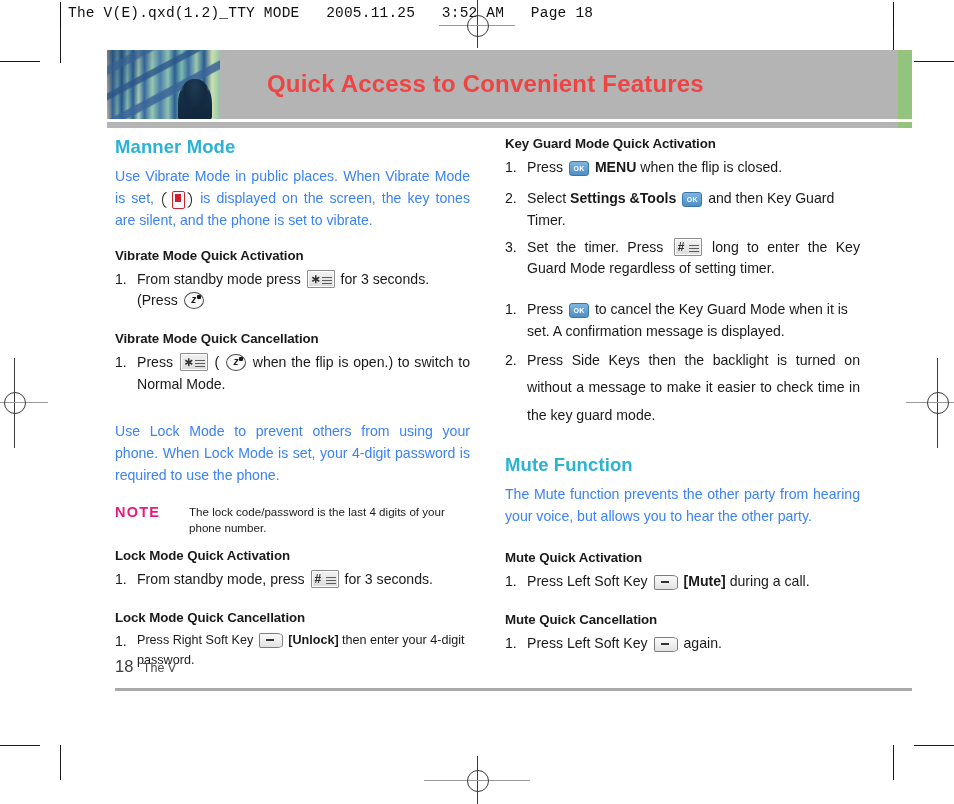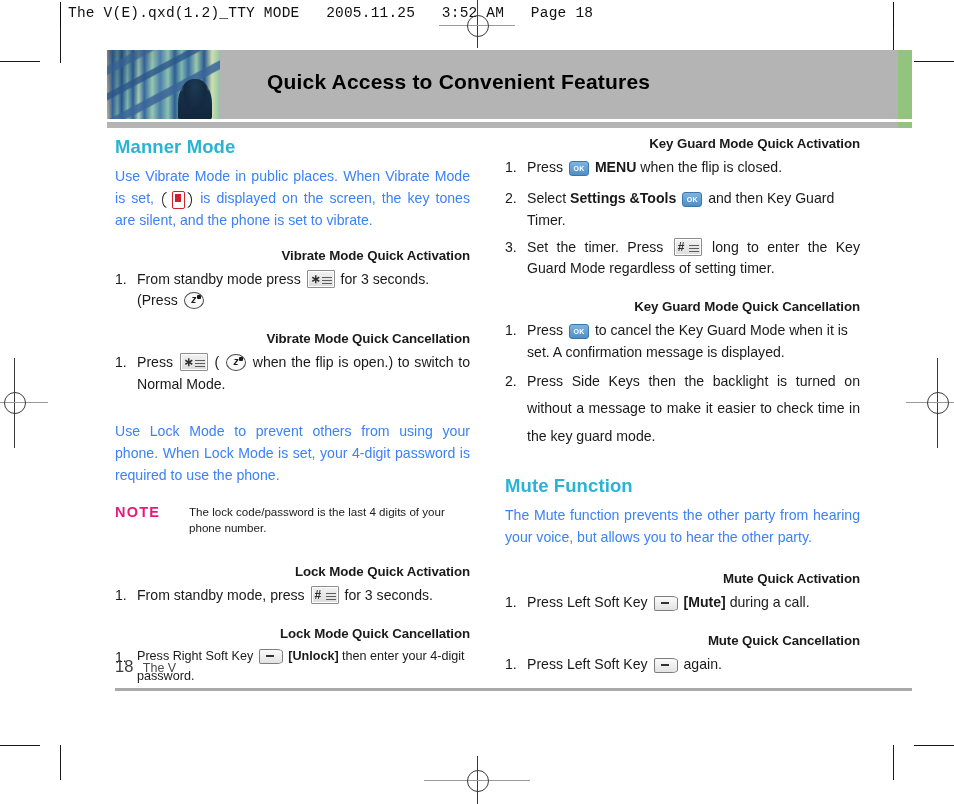--- a/index.html
+++ b/index.html
@@ -106,23 +106,23 @@
   }
   .banner-green {
     position: absolute;
     left: 791px; top: 0;
     width: 14px; height: 69px;
     background: #93c47d;
   }
   .banner-title {
     position: absolute;
     left: 160px; top: 20px;
-    font-size: 21px;
+    font-size: 24px;
     font-weight: bold;
-    color: #000000;
+    color: #ef4444;
     letter-spacing: 0.2px;
   }
   .rule-under-banner {
     position: absolute;
     left: 107px; top: 122px;
     width: 805px; height: 6px;
     background: #b4b4b4;
   }
   .rule-under-banner .grn {
     position: absolute;
@@ -147,21 +147,20 @@
     font-weight: bold;
     color: #2ab3d4;
     letter-spacing: 0.1px;
   }
   h3.sub {
     margin: 0 0 6px 0;
     font-size: 13.3px;
     font-weight: bold;
     color: #1a1a1a;
     letter-spacing: -0.1px;
-    text-align: right;
   }
   p.body {
     margin: 0 0 9px 0;
     font-size: 14.1px;
     line-height: 1.55;
     color: #3b82f6;
   }
   p.body.just { text-align: justify; }
 
   ol.steps {
@@ -191,21 +190,21 @@
 
   .spacer-sm { height: 7px; }
   .spacer-md { height: 13px; }
 
   b, strong { font-weight: bold; }
 
   
   .note {
     display: flex;
     align-items: flex-start;
-    margin: 2px 0 28px 0;
+    margin: 2px 0 12px 0;
   }
   .note-label {
     flex: 0 0 auto;
     width: 74px;
     font-size: 14.5px;
     font-weight: bold;
     color: #e8197d;
     letter-spacing: 1.2px;
   }
   .note-text {
@@ -512,21 +511,20 @@
         <span>Set the timer. Press</span>
         <span class="key key-pad">
           <span class="g1">#</span>
           <span class="g2"></span>
         </span>
         <span>long to enter the Key Guard Mode regardless of setting timer.</span>
       </li>
     </ol>
 
     <div class="spacer-sm"></div>
-    <h3 class="sub">Key Guard Mode Quick Cancellation</h3>
     <ol class="steps">
       <li>
         <span>Press</span>
         <span class="key key-ok">
           <span class="lbl">OK</span>
         </span>
         <span>to cancel the Key Guard Mode when it is set. A confirmation message is displayed.</span>
       </li>
       <li class="just loose" style="margin-top:4px;">Press Side Keys then the backlight is turned on without a message to make it easier to check time in the key guard mode.</li>
     </ol>

